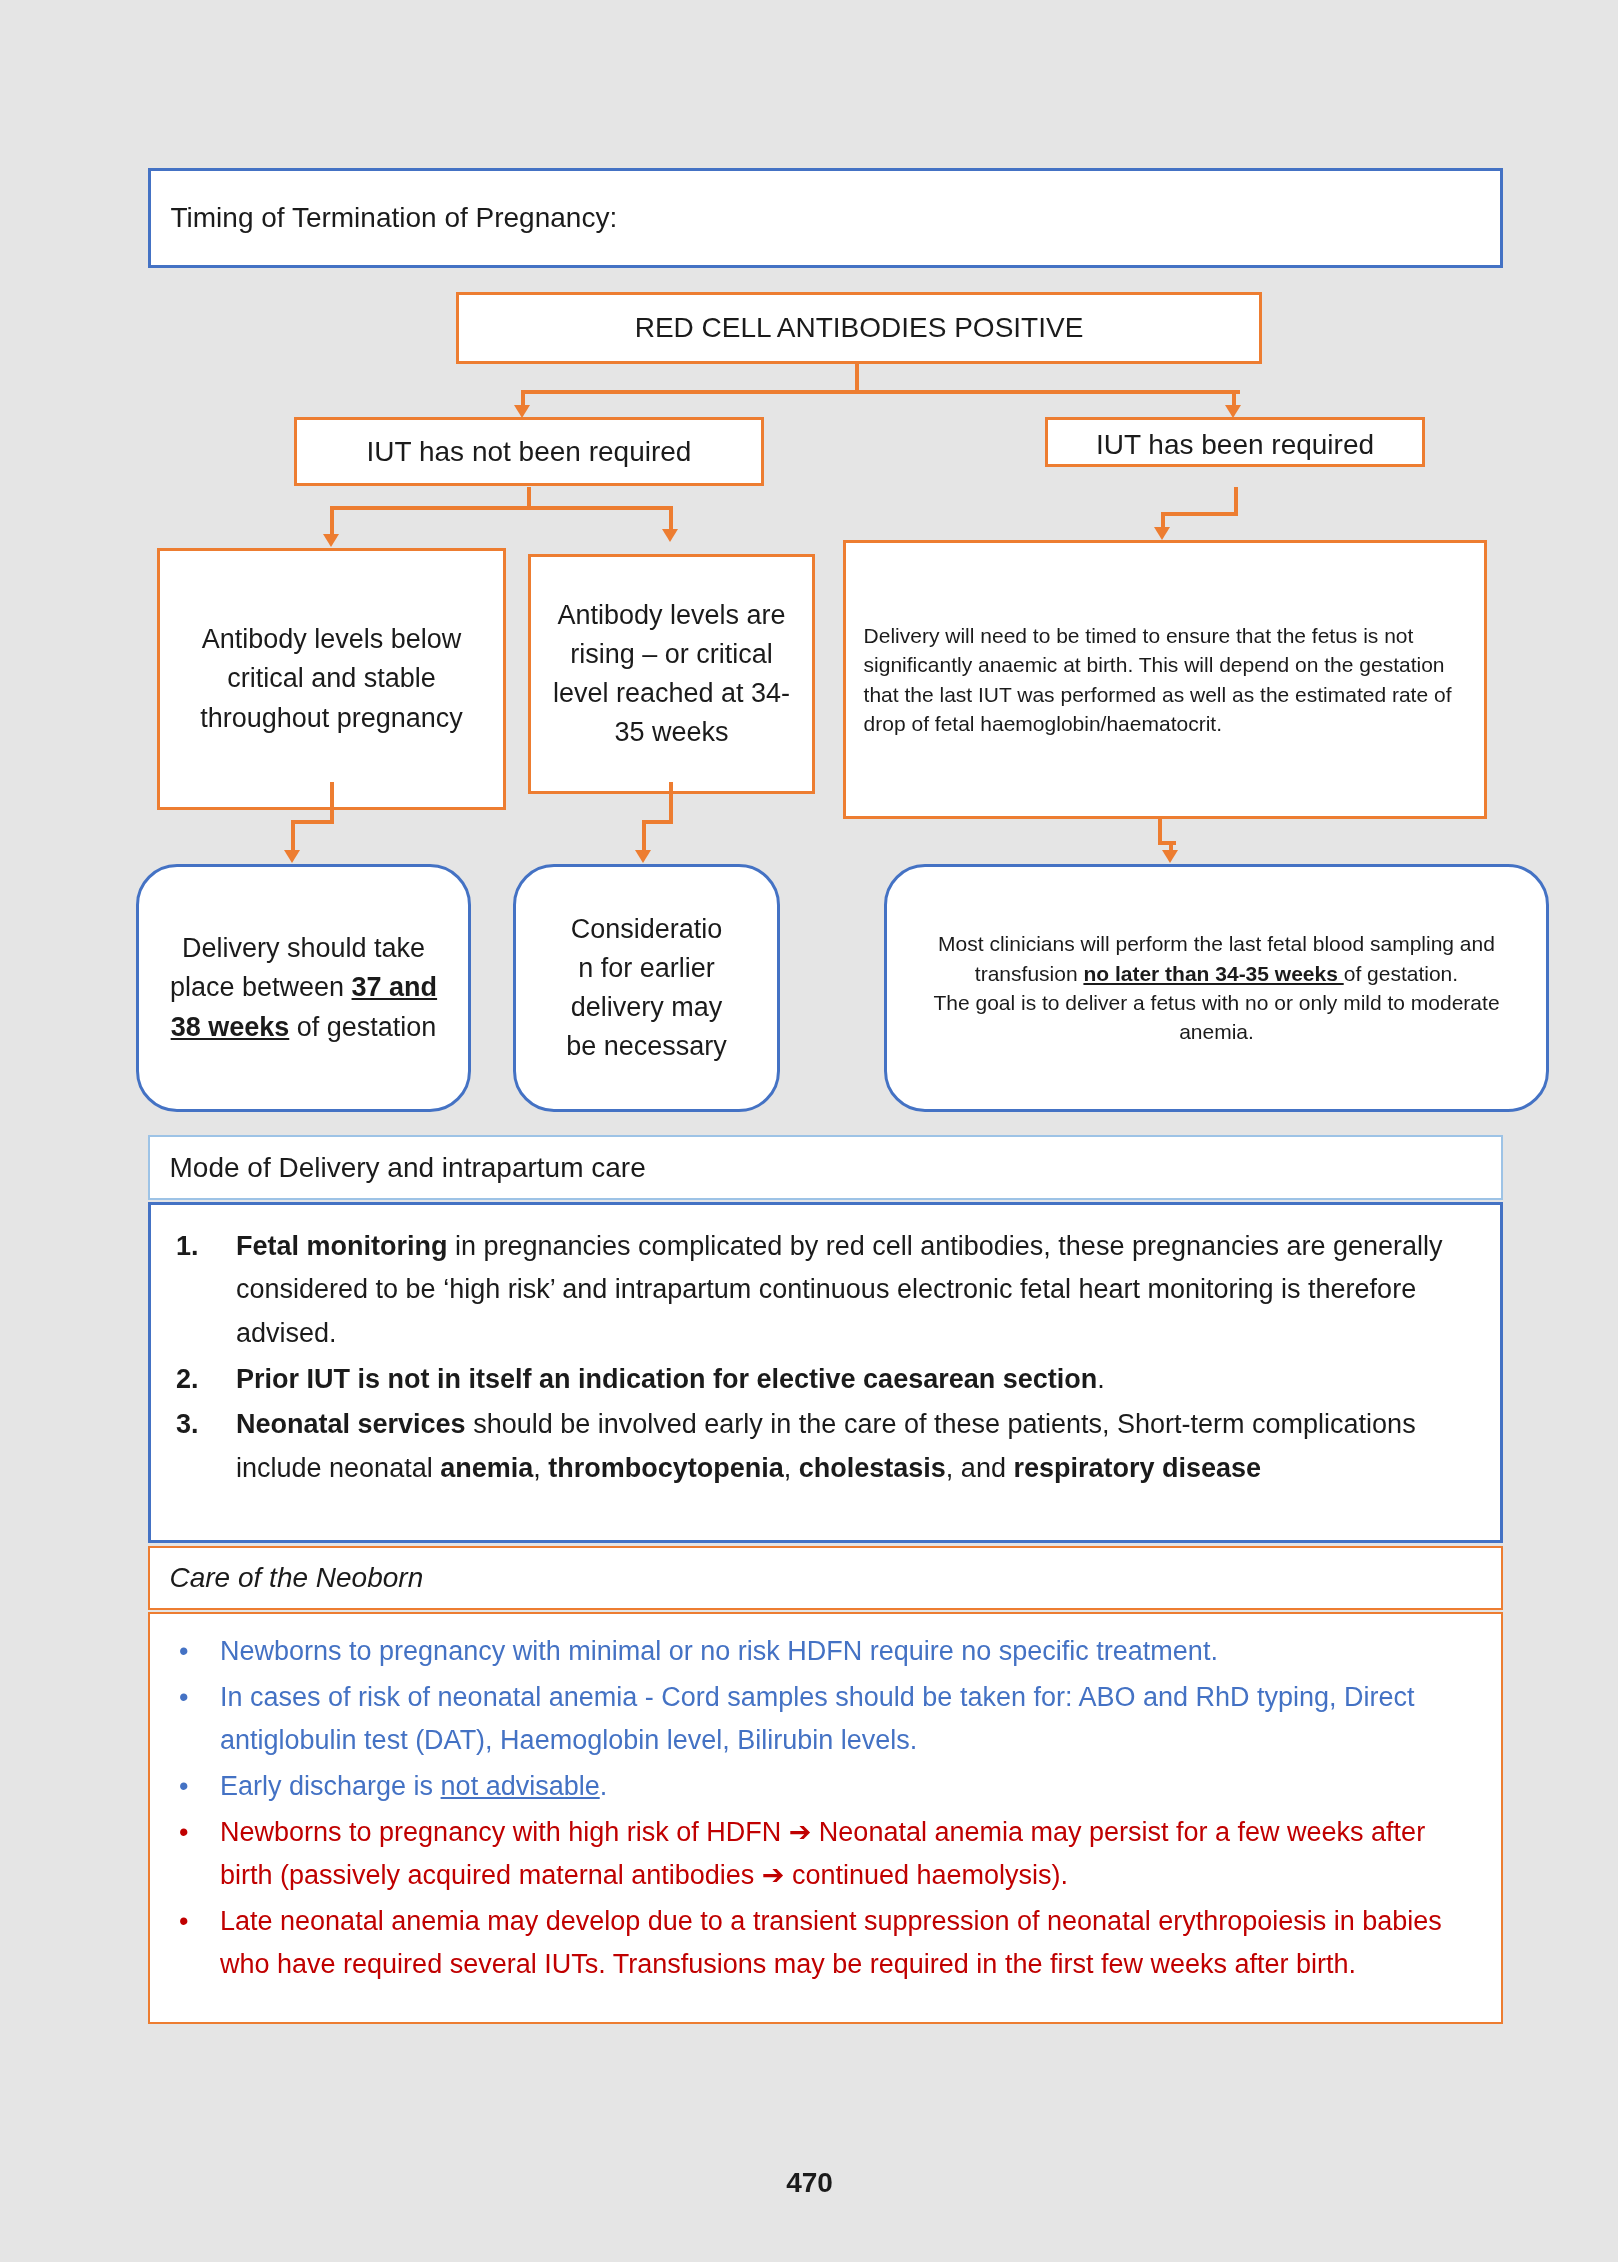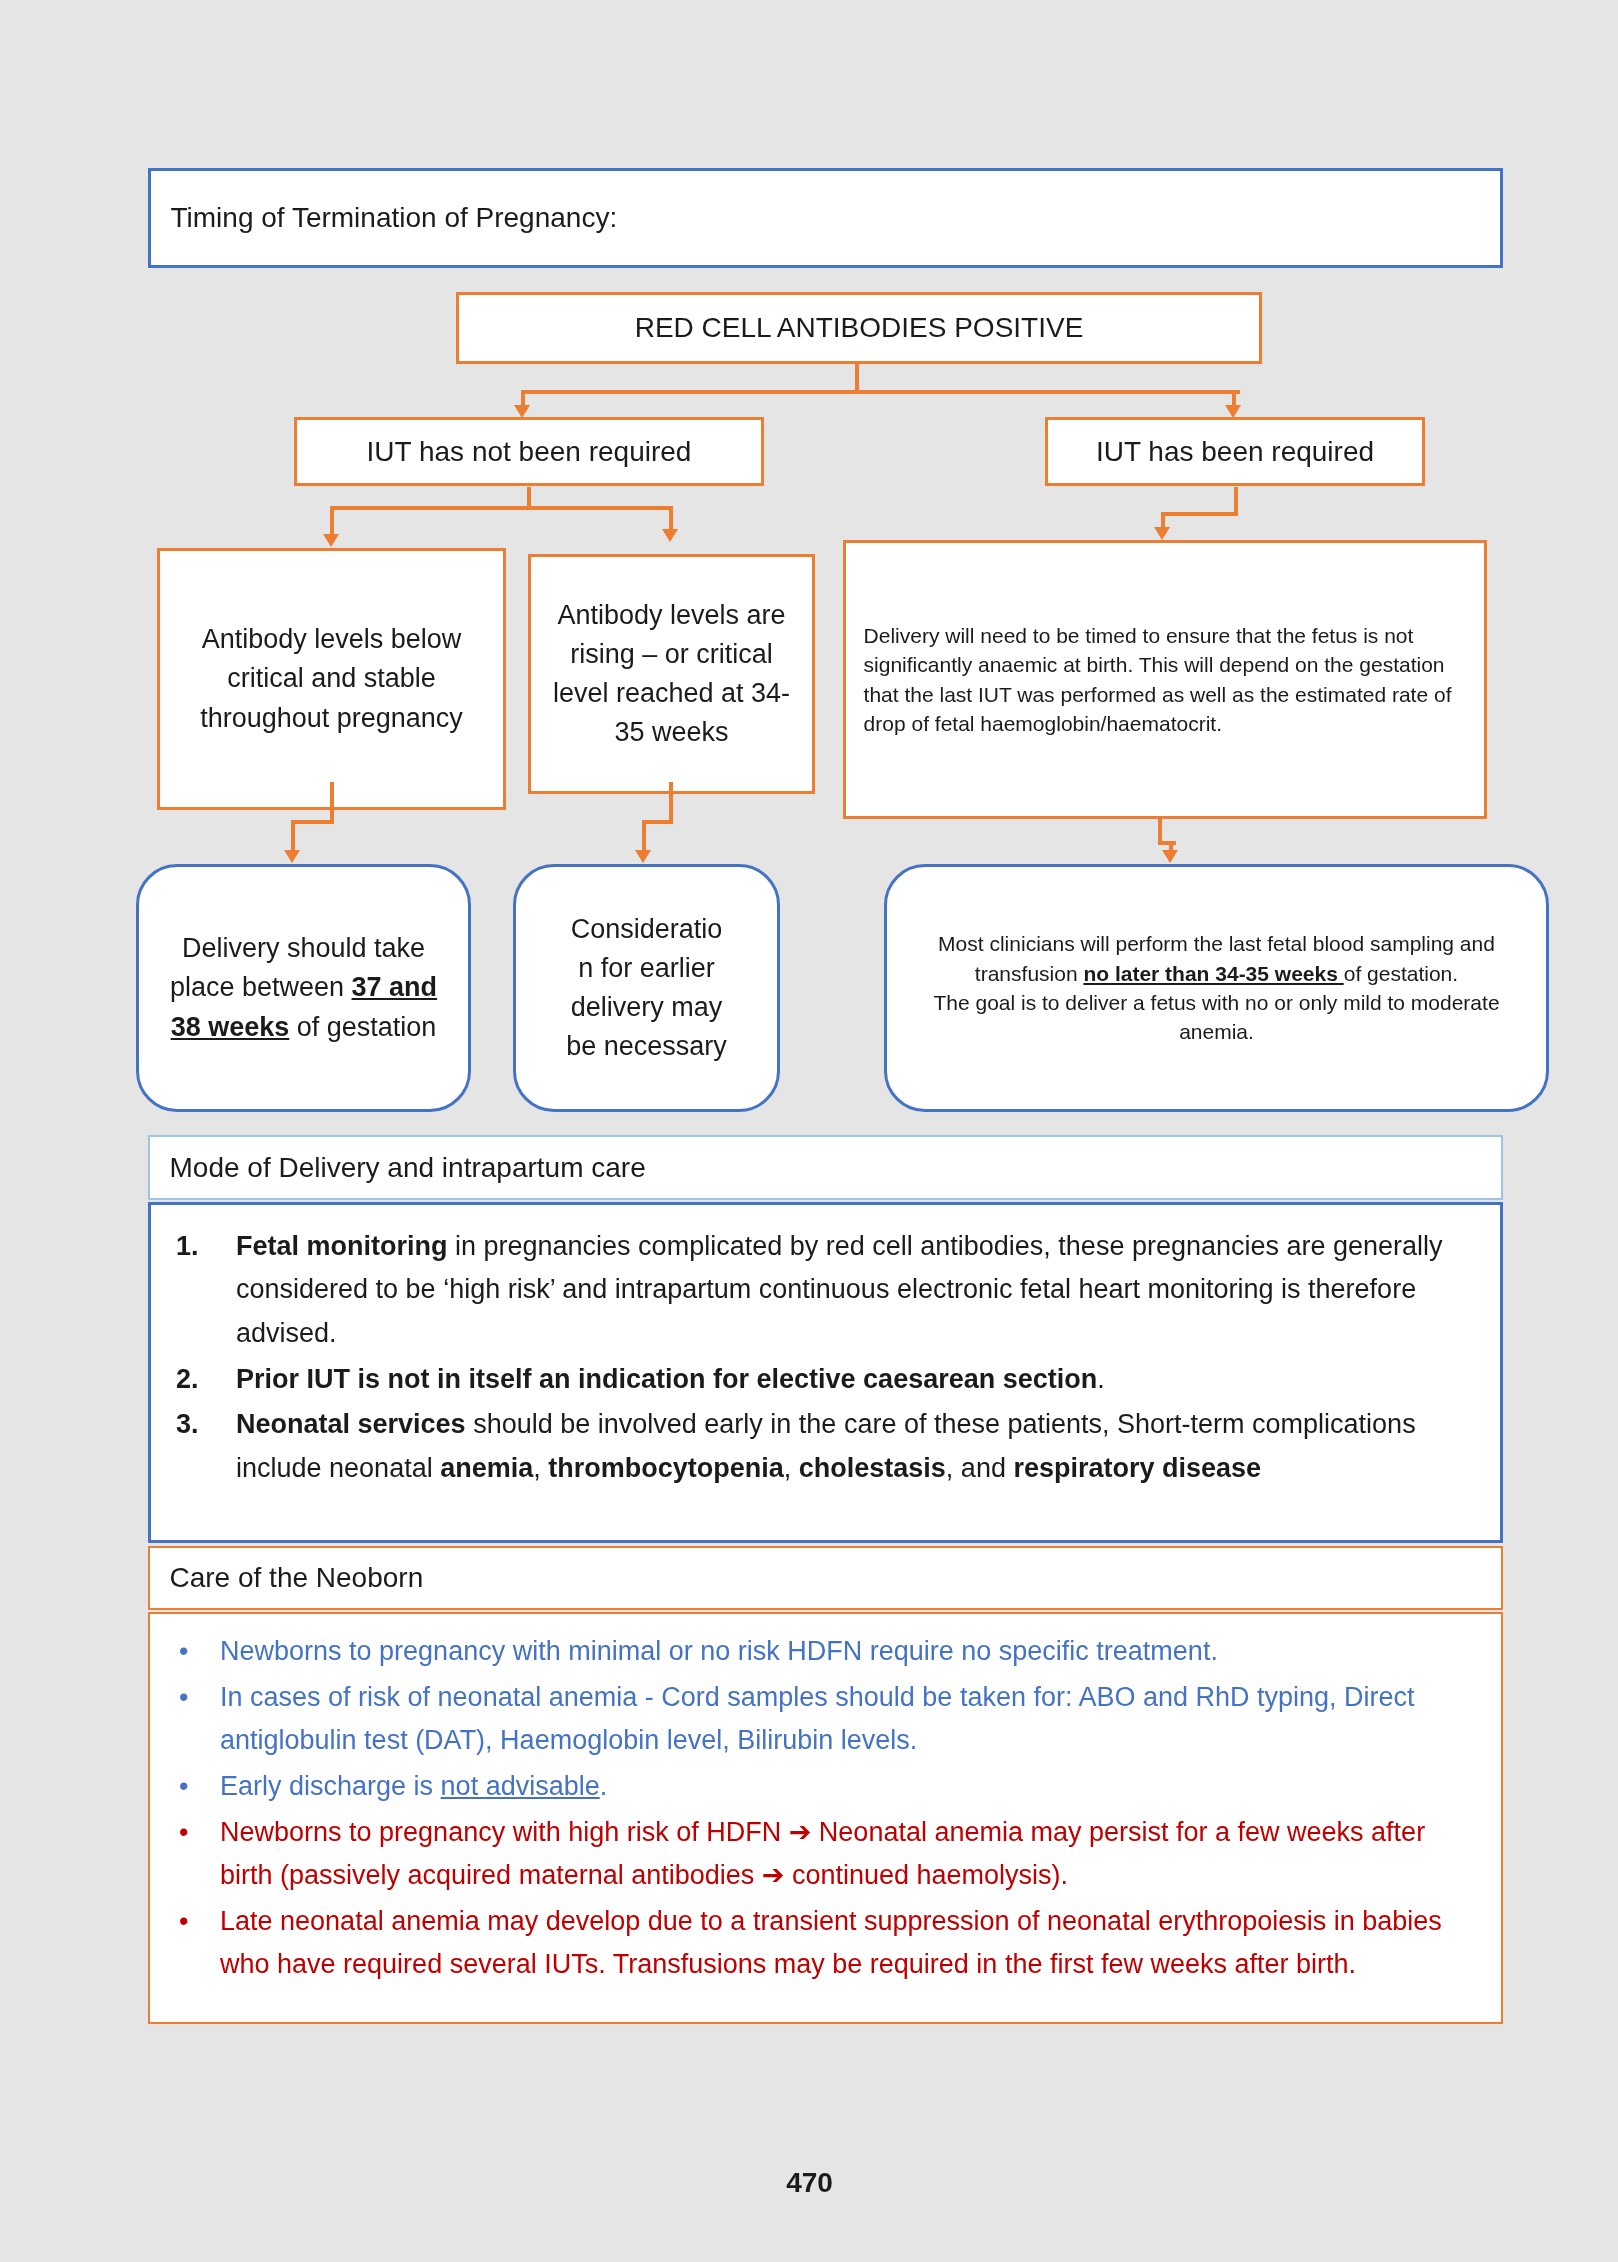--- a/index.html
+++ b/index.html
@@ -22,21 +22,21 @@
   .pre{white-space:pre-line;}
   .b{font-weight:bold;}
   .u{text-decoration:underline;}
   
   .ln{position:absolute;background:#ED7D31;}
   .ah{position:absolute;width:0;height:0;border-left:8.8px solid transparent;border-right:8.8px solid transparent;border-top:13.7px solid #ED7D31;}
   
   .frame-lblue{border:2.9px solid #9DC3E6;background:#fff;display:flex;align-items:center;}
   .frame-blue{border:3.9px solid #4472C4;background:#fff;}
   .frame-orange{border:2.9px solid #ED7D31;background:#fff;}
-  .frame-orange-h{border:2.9px solid #ED7D31;background:#fff;display:flex;align-items:center;}
+  .frame-orange-h{border:2.9px solid #ED7D31;background:#fff;display:flex;align-items:center;font-style:italic;}
   .hpad{padding-left:19.5px;}
   
   .nlist{padding:19.5px 29px 0 25px;}
   .nrow{display:flex;font-size:27px;line-height:1.62;margin-bottom:2px;}
   .nnum{width:60px;flex:0 0 60px;font-weight:bold;}
   .ntxt{flex:1;}
   
   .bullets{padding:15.6px 35px 0 29px;}
   .brow{display:flex;font-size:27px;line-height:1.6;margin-bottom:2.9px;}
   .bmark{width:41px;flex:0 0 41px;}
@@ -63,21 +63,21 @@
     <div class="ln" style="left:521px;top:390px;width:719px;height:3.9px;"></div>
     <div class="ln" style="left:521px;top:390px;width:3.9px;height:17.6px;"></div>
     <div class="ah" style="left:514px;top:405px;"></div>
     <div class="ln" style="left:1232px;top:390px;width:3.9px;height:17.6px;"></div>
     <div class="ah" style="left:1225px;top:405px;"></div>
   </div>
 
   <div class="abs obox t29" style="left:294px;top:417px;width:470px;height:69px;">
     <span>IUT has not been required</span>
   </div>
-  <div class="abs obox t29" style="left:1045px;top:417px;width:380px;height:69px;">
+  <div class="abs obox t29" style="left:1045px;top:417px;width:380px;height:50px;align-items:flex-end;">
     <span>IUT has been required</span>
   </div>
 
   <div>
     <div class="ln" style="left:527px;top:487px;width:3.9px;height:23.4px;"></div>
     <div class="ln" style="left:330px;top:506px;width:343px;height:3.9px;"></div>
     <div class="ln" style="left:330px;top:506px;width:3.9px;height:29px;"></div>
     <div class="ah" style="left:323px;top:534px;"></div>
     <div class="ln" style="left:669px;top:506px;width:3.9px;height:23.4px;"></div>
     <div class="ah" style="left:662px;top:529px;"></div>

